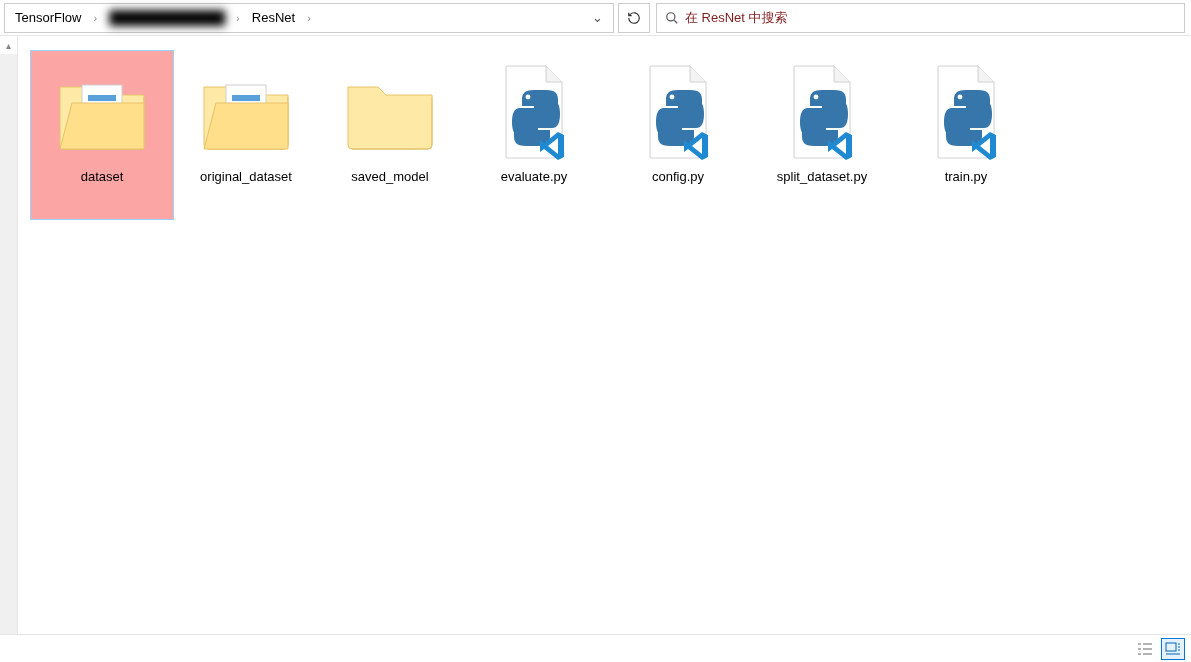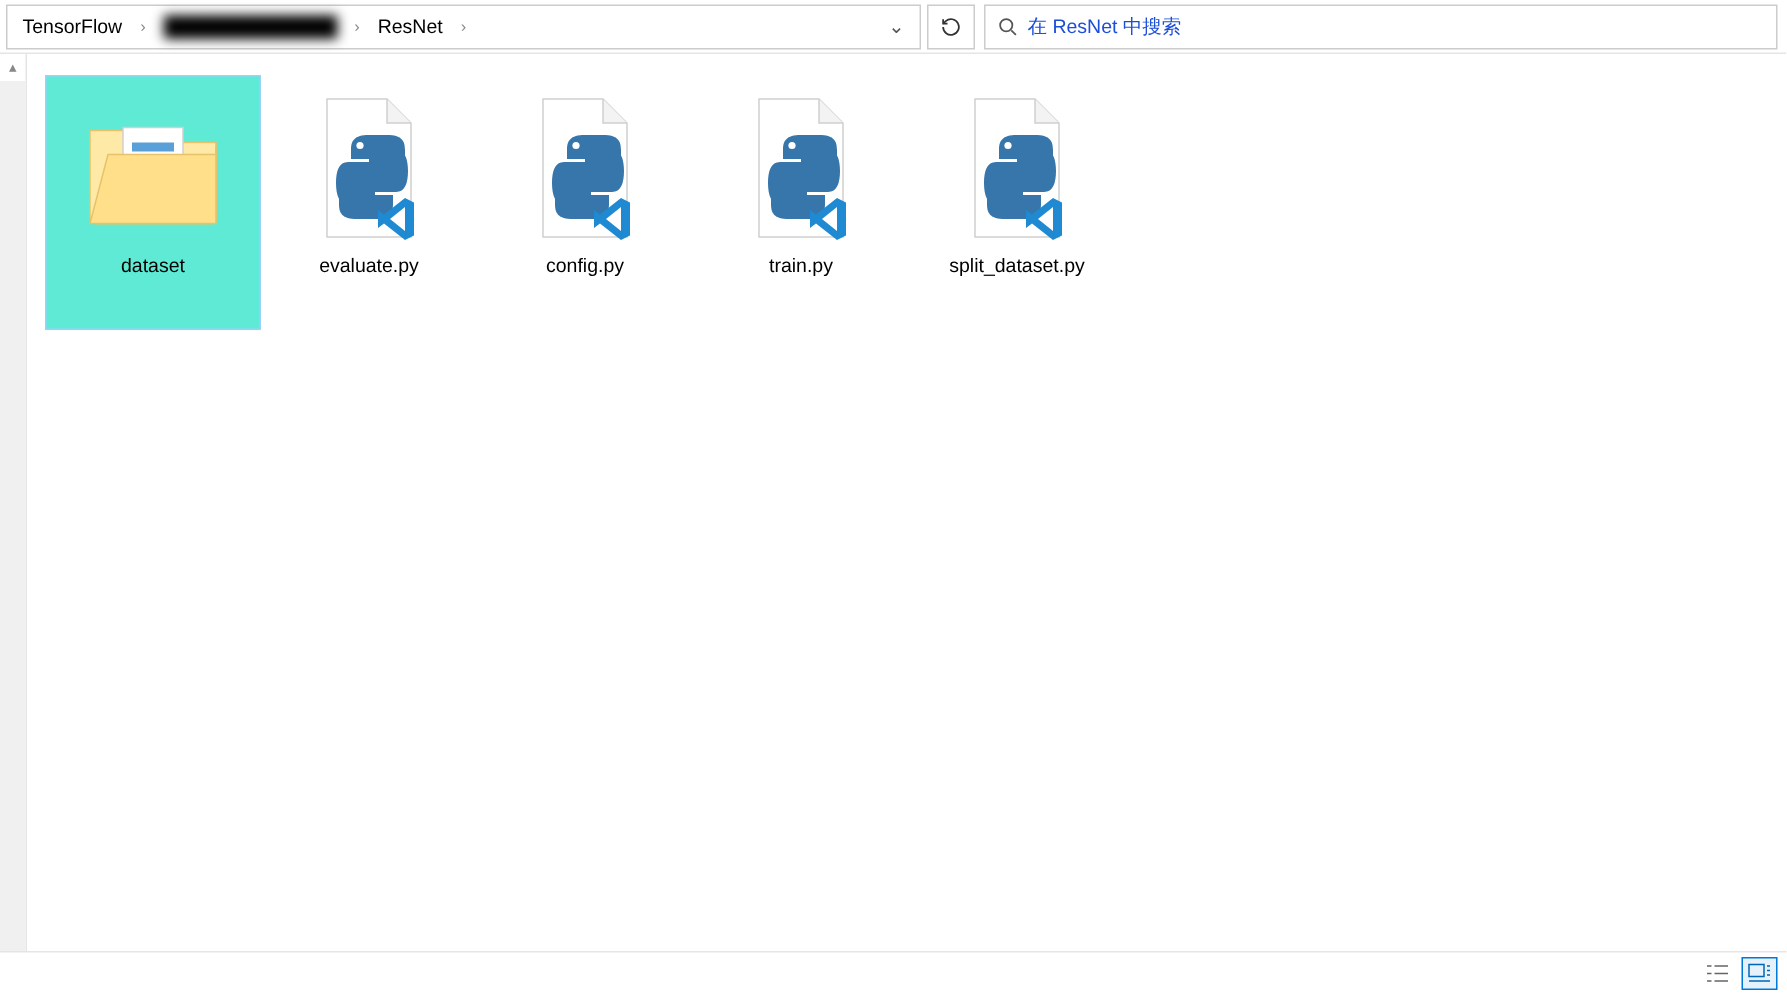--- a/index.html
+++ b/index.html
@@ -4,29 +4,29 @@
 <style>
   * { box-sizing: border-box; margin: 0; padding: 0; }
   html, body { width: 1191px; height: 662px; font-family: "Segoe UI", "Microsoft YaHei", sans-serif; font-size: 13px; background: #fff; color: #000; overflow: hidden; }
   .top-bar { height: 36px; display: flex; align-items: center; border-bottom: 1px solid #e5e5e5; }
   .breadcrumb { flex: 0 0 610px; height: 30px; margin-left: 4px; border: 1px solid #ccc; display: flex; align-items: center; padding: 0 4px; gap: 4px; }
   .crumb { padding: 2px 6px; white-space: nowrap; }
   .crumb.blurred { filter: blur(4px); letter-spacing: -1px; }
   .chevron { color: #888; font-size: 11px; padding: 0 2px; }
   .bc-dropdown { margin-left: auto; color: #555; padding: 2px 6px; }
   .refresh { width: 32px; height: 30px; display: flex; align-items: center; justify-content: center; margin-left: 4px; border: 1px solid #ccc; }
-  .search { flex: 1; height: 30px; margin: 0 6px 0 6px; border: 1px solid #ccc; display: flex; align-items: center; padding: 0 8px; gap: 6px; color: #1d4ed8; }
+  .search { flex: 1; height: 30px; margin: 0 6px 0 6px; border: 1px solid #ccc; display: flex; align-items: center; padding: 0 8px; gap: 6px; color: #7f1d1d; }
   .search-icon { color: #555; }
   .content-wrap { display: flex; height: calc(100% - 36px - 28px); }
   .scroll-col { width: 18px; border-right: 1px solid #e5e5e5; display: flex; flex-direction: column; align-items: center; }
   .scroll-up { height: 18px; display: flex; align-items: center; justify-content: center; width: 100%; color: #888; font-size: 10px; }
   .scroll-track { flex: 1; width: 100%; background: #f0f0f0; }
   .item-area { flex: 1; padding: 14px 12px; display: flex; flex-wrap: wrap; align-content: flex-start; gap: 6px 0; }
   .item { width: 144px; height: 170px; display: flex; flex-direction: column; align-items: center; border: 1px solid transparent; padding: 6px 4px 4px 4px; text-align: center; }
-  .item.selected { background: #5eead4; border-color: #99d1ff; }
+  .item.selected { background: #fca5a5; border-color: #99d1ff; }
   .icon-box { width: 110px; height: 110px; display: flex; align-items: center; justify-content: center; }
   .item-label { margin-top: 2px; line-height: 1.2; word-break: break-all; }
   
   .folder-svg { width: 100px; height: 90px; }
   
   .file-svg { width: 76px; height: 100px; }
   .status-bar { position: absolute; bottom: 0; left: 0; right: 0; height: 28px; border-top: 1px solid #e5e5e5; display: flex; align-items: center; justify-content: flex-end; padding: 0 6px; gap: 4px; }
   .view-btn { width: 24px; height: 22px; border: 1px solid transparent; display: flex; align-items: center; justify-content: center; }
   .view-btn.active { border-color: #0078d7; background: #e5f1fb; }
 </style>
@@ -112,49 +112,65 @@
       <div class="item selected">
         <div class="icon-box">
           <svg class="folder-svg" viewBox="0 0 100 90">
             <use href="#ico-folder-doc"></use>
           </svg>
         </div>
         <div class="item-label">dataset</div>
       </div>
       <div class="item">
         <div class="icon-box">
+          <svg class="folder-svg" viewBox="0 0 100 90">
+            <use href="#ico-folder-doc"></use>
+          </svg>
+        </div>
+        <div class="item-label">original_dataset</div>
+      </div>
+      <div class="item">
+        <div class="icon-box">
+          <svg class="folder-svg" viewBox="0 0 100 90">
+            <use href="#ico-folder"></use>
+          </svg>
+        </div>
+        <div class="item-label">saved_model</div>
+      </div>
+      <div class="item">
+        <div class="icon-box">
           <svg class="file-svg" viewBox="0 0 76 100">
             <use href="#ico-pyfile"></use>
           </svg>
         </div>
         <div class="item-label">evaluate.py</div>
       </div>
       <div class="item">
         <div class="icon-box">
           <svg class="file-svg" viewBox="0 0 76 100">
             <use href="#ico-pyfile"></use>
           </svg>
         </div>
         <div class="item-label">config.py</div>
       </div>
       <div class="item">
         <div class="icon-box">
           <svg class="file-svg" viewBox="0 0 76 100">
             <use href="#ico-pyfile"></use>
           </svg>
         </div>
-        <div class="item-label">train.py</div>
+        <div class="item-label">split_dataset.py</div>
       </div>
       <div class="item">
         <div class="icon-box">
           <svg class="file-svg" viewBox="0 0 76 100">
             <use href="#ico-pyfile"></use>
           </svg>
         </div>
-        <div class="item-label">split_dataset.py</div>
+        <div class="item-label">train.py</div>
       </div>
     </div>
 </div>
 
 <div class="status-bar">
   <div class="view-btn">
     <svg width="16" height="14" viewBox="0 0 16 14" stroke="#666" stroke-width="1">
         <path d="M1 2h3M6 2h9M1 7h3M6 7h9M1 12h3M6 12h9"></path>
       </svg>
   </div>

